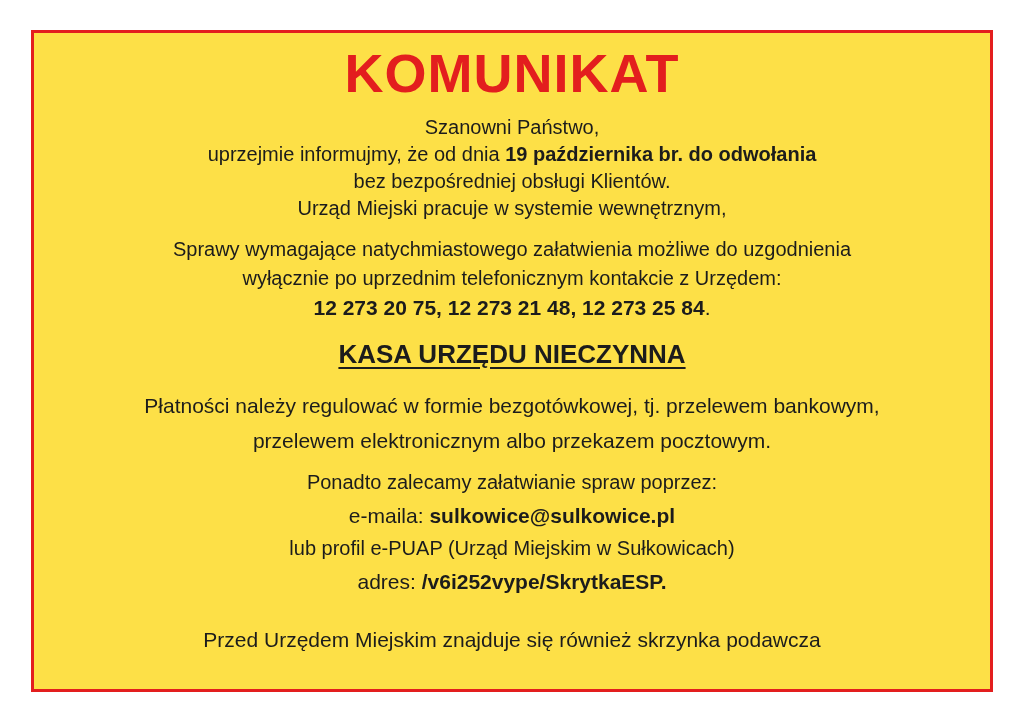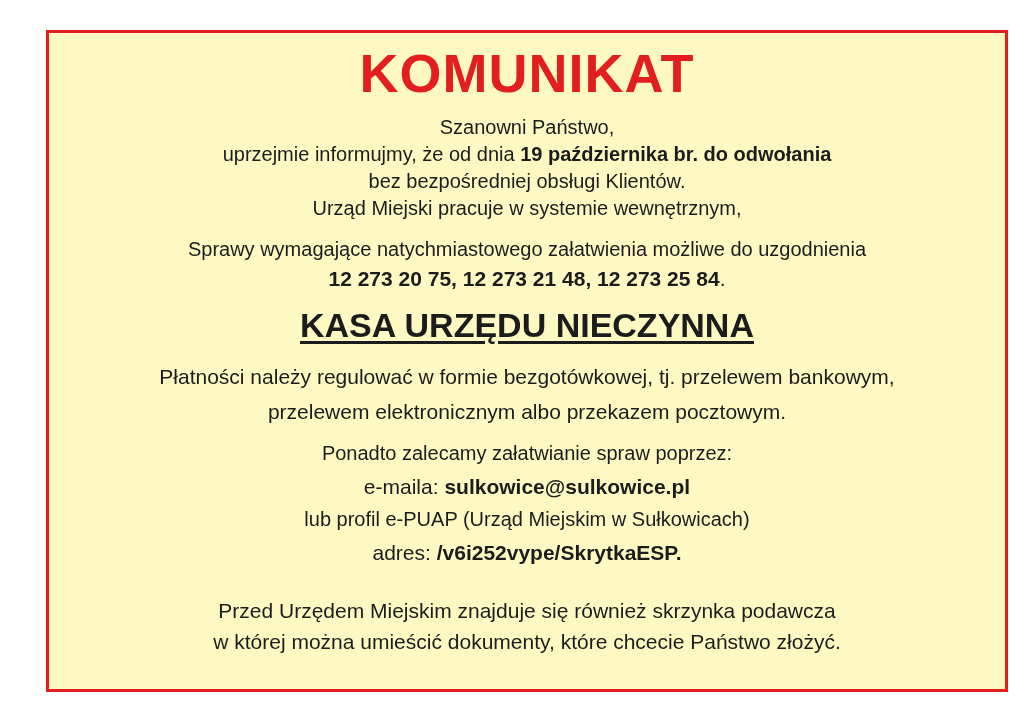--- a/index.html
+++ b/index.html
@@ -7,27 +7,27 @@
     padding: 0;
     background: #ffffff;
     width: 1024px;
     height: 724px;
     font-family: "Liberation Sans", sans-serif;
     color: #1c1c1c;
     overflow: hidden;
   }
   .notice-panel {
     position: absolute;
-    left: 46px;
+    left: 31px;
     top: 30px;
     width: 962px;
     height: 662px;
     box-sizing: border-box;
     border: 3px solid #e31e1e;
-    background: #fef9c3;
+    background: #fde047;
     text-align: center;
   }
   .page-title {
     margin-top: 12px;
     font-size: 54px;
     line-height: 56px;
     font-weight: bold;
     color: #e31e1e;
     letter-spacing: 1px;
   }
@@ -42,21 +42,21 @@
   }
   .contact {
     margin-top: 13px;
     font-size: 20px;
     line-height: 29px;
   }
   .contact .phones-line { font-size: 21px; }
 
   .kasa-heading {
     margin-top: 17px;
-    font-size: 34px;
+    font-size: 26px;
     line-height: 30px;
     font-weight: bold;
     text-decoration: underline;
     text-underline-offset: 4px;
   }
   .kasa-body {
     margin-top: 19px;
     font-size: 21px;
     line-height: 35px;
   }
@@ -83,35 +83,35 @@
 
   <div class="para intro">
     <span class="line">Szanowni Państwo,</span>
     <span class="line"><span>uprzejmie informujmy, że od dnia </span><span class="b">19 października br. do odwołania</span></span>
     <span class="line">bez bezpośredniej obsługi Klientów.</span>
     <span class="line">Urząd Miejski pracuje w systemie wewnętrznym,</span>
   </div>
 
   <div class="para contact">
     <span class="line">Sprawy wymagające natychmiastowego załatwienia możliwe do uzgodnienia</span>
+    <span class="line">wyłącznie po uprzednim telefonicznym kontakcie z Urzędem:</span>
     <span class="line phones-line"><span class="b">12 273 20 75, 12 273 21 48, 12 273 25 84</span><span>.</span></span>
   </div>
 
   <div class="kasa-heading">KASA URZĘDU NIECZYNNA</div>
 
   <div class="para kasa-body">
     <span class="line">Płatności należy regulować w formie bezgotówkowej, tj. przelewem bankowym,</span>
     <span class="line">przelewem elektronicznym albo przekazem pocztowym.</span>
   </div>
 
   <div class="para online">
     <span class="line">Ponadto zalecamy załatwianie spraw poprzez:</span>
     <span class="line email-line"><span>e-maila: </span><span class="b">sulkowice@sulkowice.pl</span></span>
     <span class="line">lub profil e-PUAP (Urząd Miejskim w Sułkowicach)</span>
     <span class="line address-line"><span>adres: </span><span class="b">/v6i252vype/SkrytkaESP.</span></span>
   </div>
 
   <div class="para dropbox">
     <span class="line">Przed Urzędem Miejskim znajduje się również skrzynka podawcza</span>
-    <span class="line">w której można umieścić dokumenty, które chcecie Państwo złożyć.</span>
   </div>
 
 </div>
 
 </body></html>

